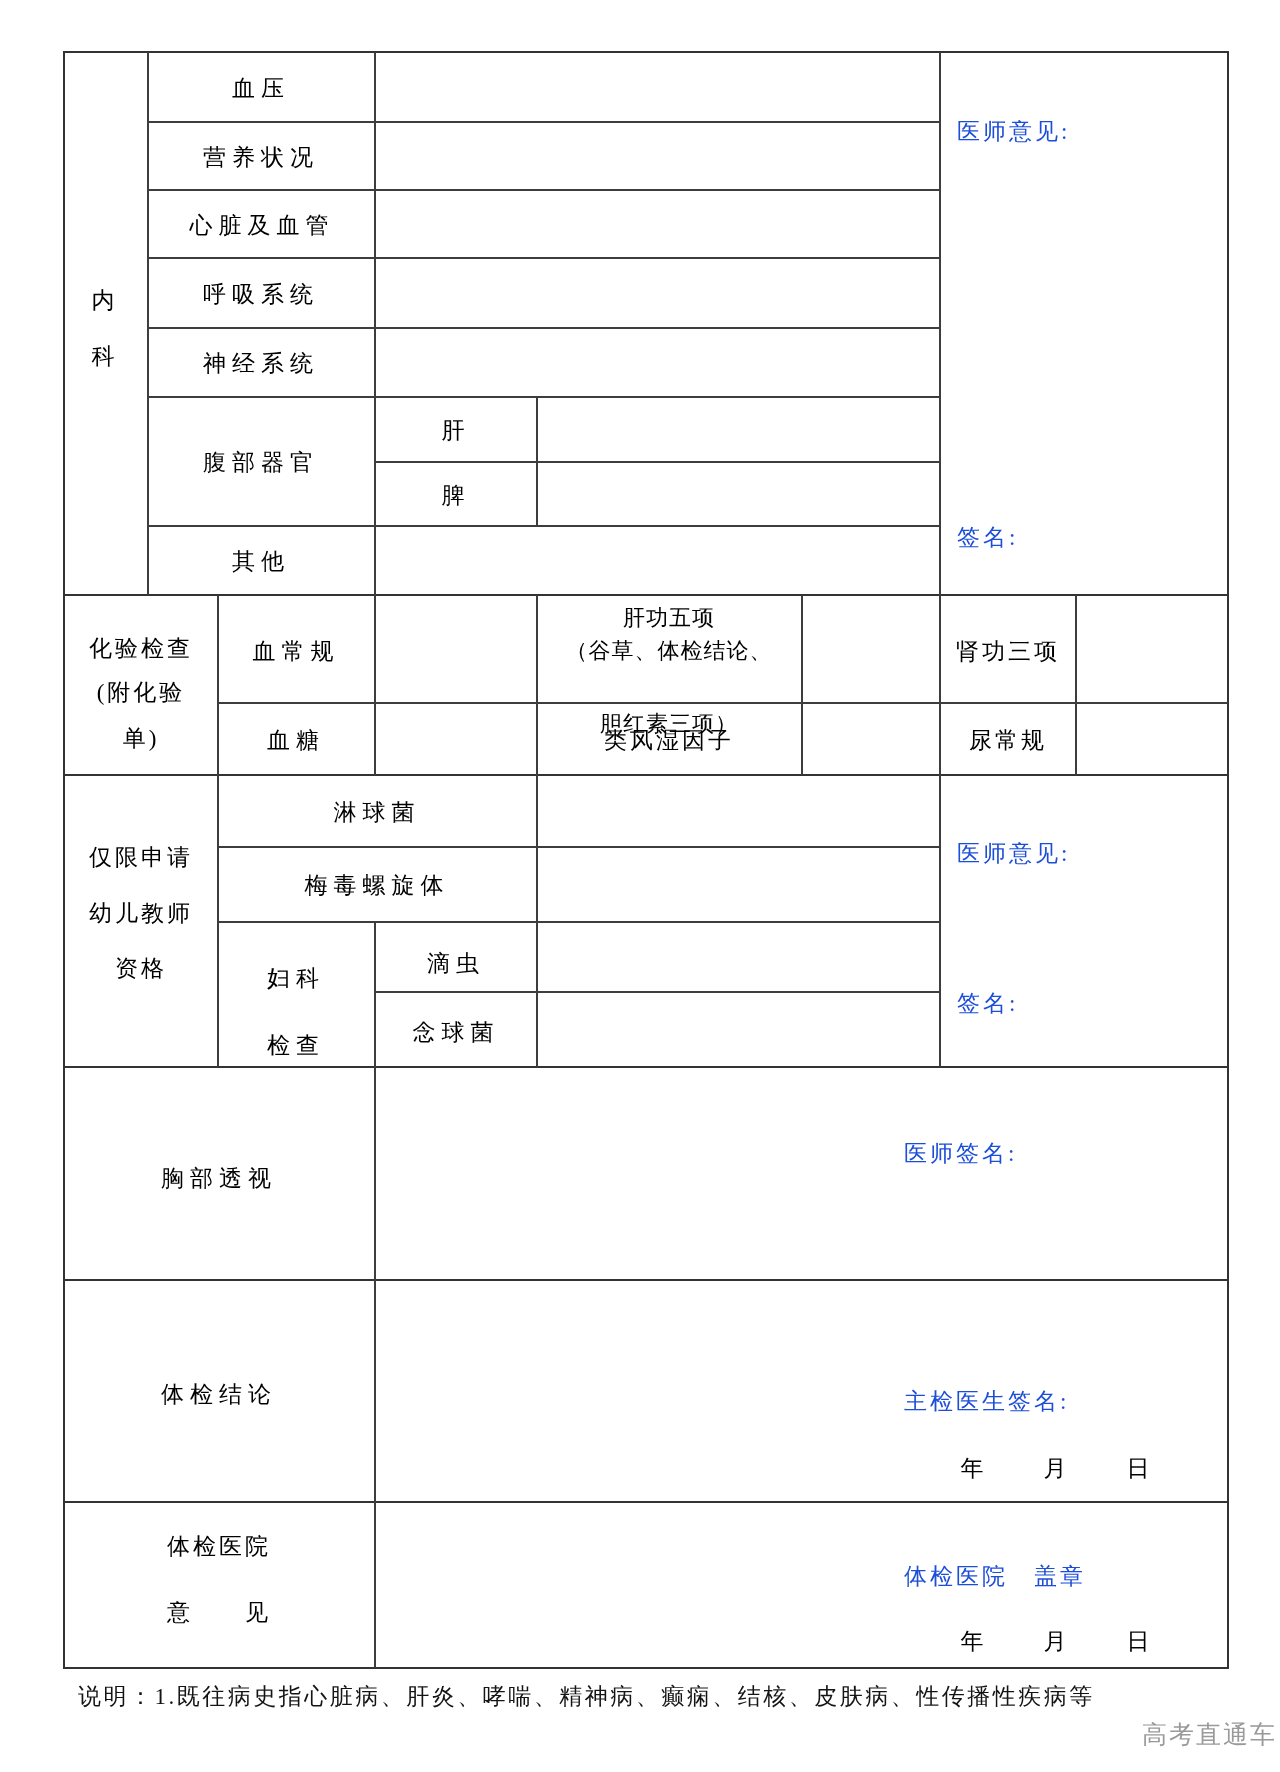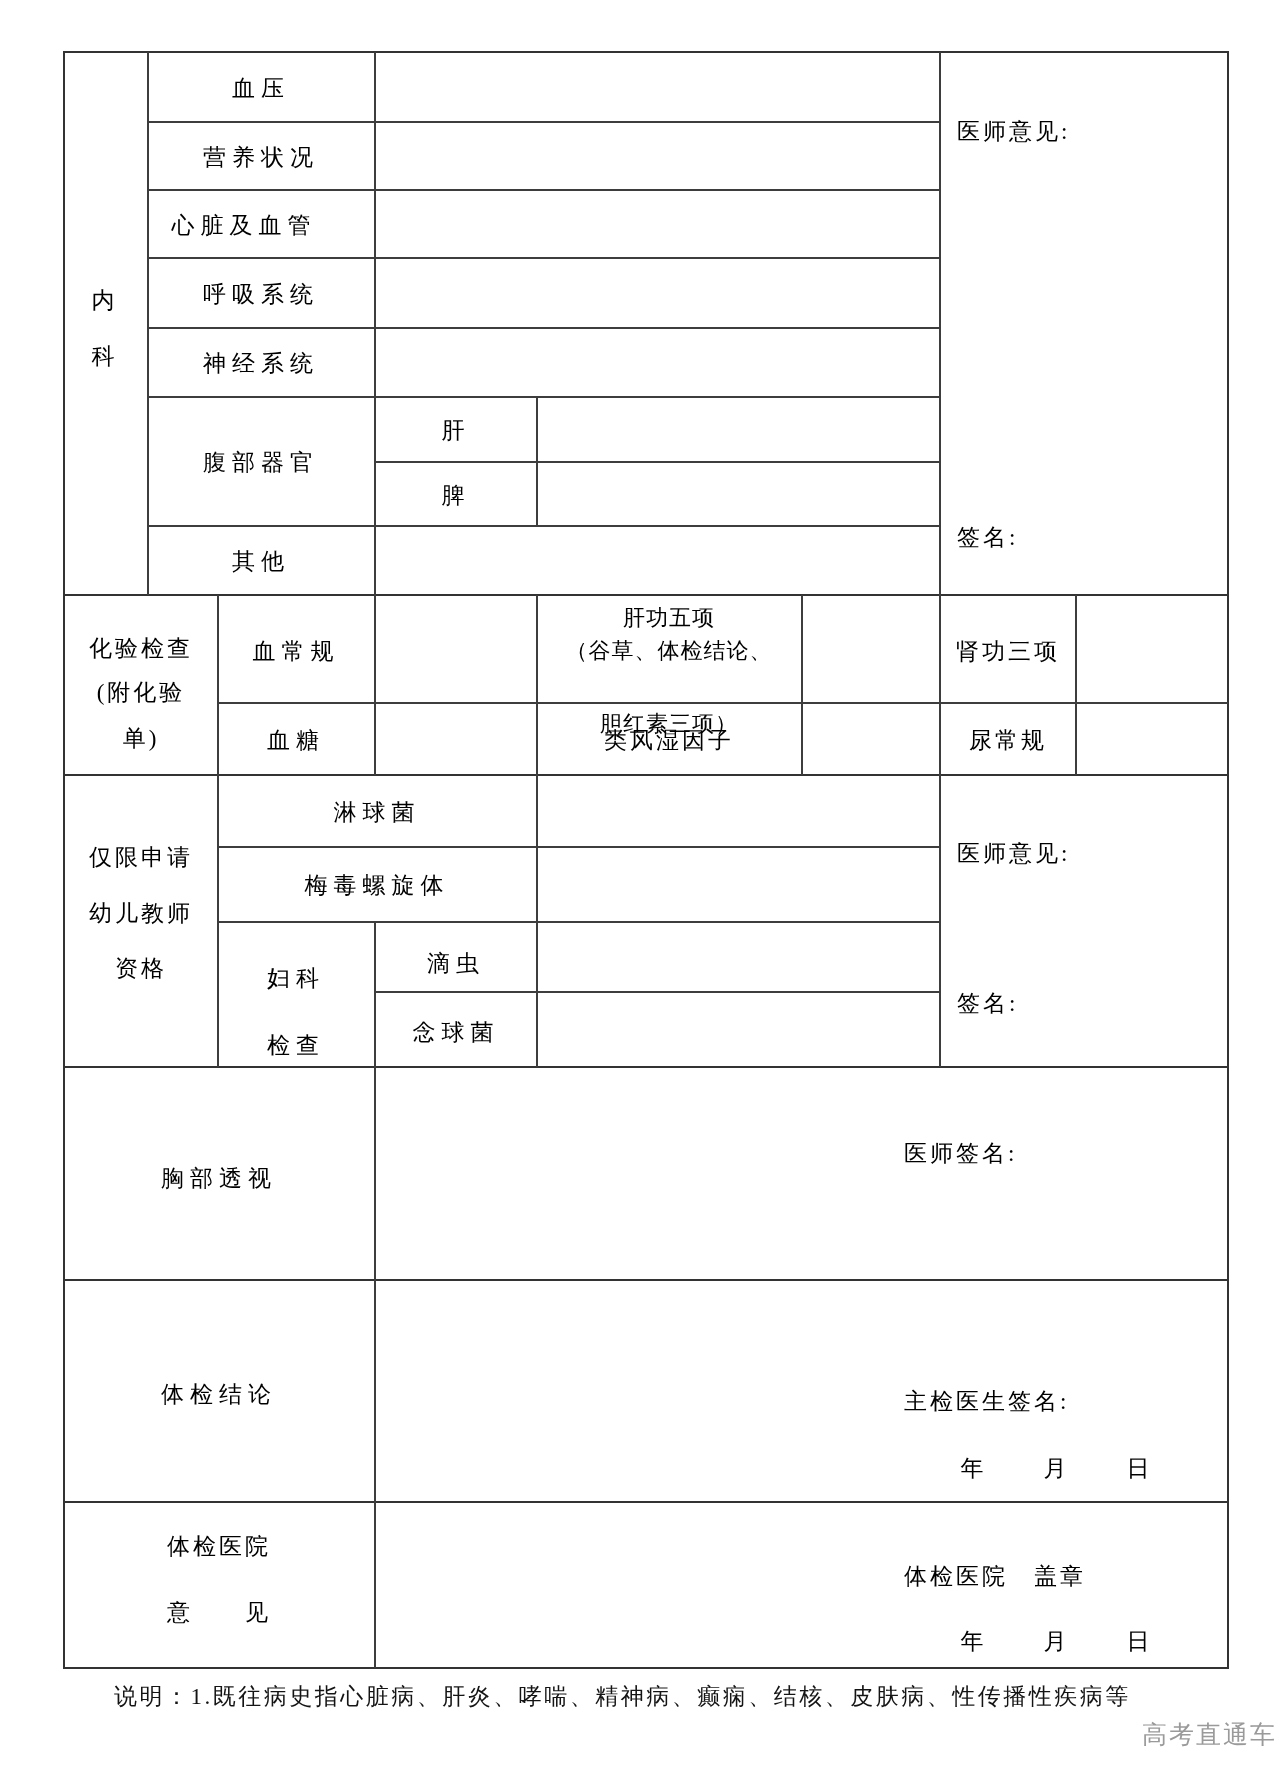--- a/index.html
+++ b/index.html
@@ -21,31 +21,30 @@
     letter-spacing:6px;
     color:#000000;
   }
   
   .tl{
     position:absolute;
     transform:translateY(-50%);
     white-space:nowrap;
     font-size:23px;
     letter-spacing:3px;
-    color:#000000;
+    color:#1d4ed8;
   }
   .mid{letter-spacing:3px;}
   .tight{letter-spacing:1px;font-size:22px;}
   .note{
     position:absolute;
     white-space:nowrap;
     font-size:23px;
     letter-spacing:2.5px;
     color:#141414;
-    margin-left:36px;
   }
   .watermark{
     position:absolute;
     transform:translateY(-50%);
     white-space:nowrap;
     font-size:25px;
     letter-spacing:2px;
     color:#9a9a9a;
   }
 </style>
@@ -87,21 +86,21 @@
     <line x1="802" y1="595" x2="802" y2="775" stroke="#3d3d3d" stroke-width="1.4"></line>
     <line x1="940" y1="52" x2="940" y2="1067" stroke="#3d3d3d" stroke-width="1.4"></line>
     <line x1="1076" y1="595" x2="1076" y2="775" stroke="#3d3d3d" stroke-width="1.4"></line>
   </svg>
 
   <div class="t" style="left:106px;top:300px">内</div>
   <div class="t" style="left:106px;top:356px">科</div>
 
   <div class="t" style="left:261px;top:88px">血压</div>
   <div class="t" style="left:261px;top:157px">营养状况</div>
-  <div class="t" style="left:244px;top:225px">心脏及血管</div>
+  <div class="t" style="left:262px;top:225px">心脏及血管</div>
   <div class="t" style="left:261px;top:294px">呼吸系统</div>
   <div class="t" style="left:261px;top:363px">神经系统</div>
   <div class="t" style="left:261px;top:462px">腹部器官</div>
   <div class="t" style="left:456px;top:430px">肝</div>
   <div class="t" style="left:456px;top:495px">脾</div>
   <div class="t" style="left:261px;top:561px">其他</div>
 
   <div class="tl mid" style="left:957px;top:131px">医师意见:</div>
   <div class="tl mid" style="left:957px;top:537px">签名:</div>
 

